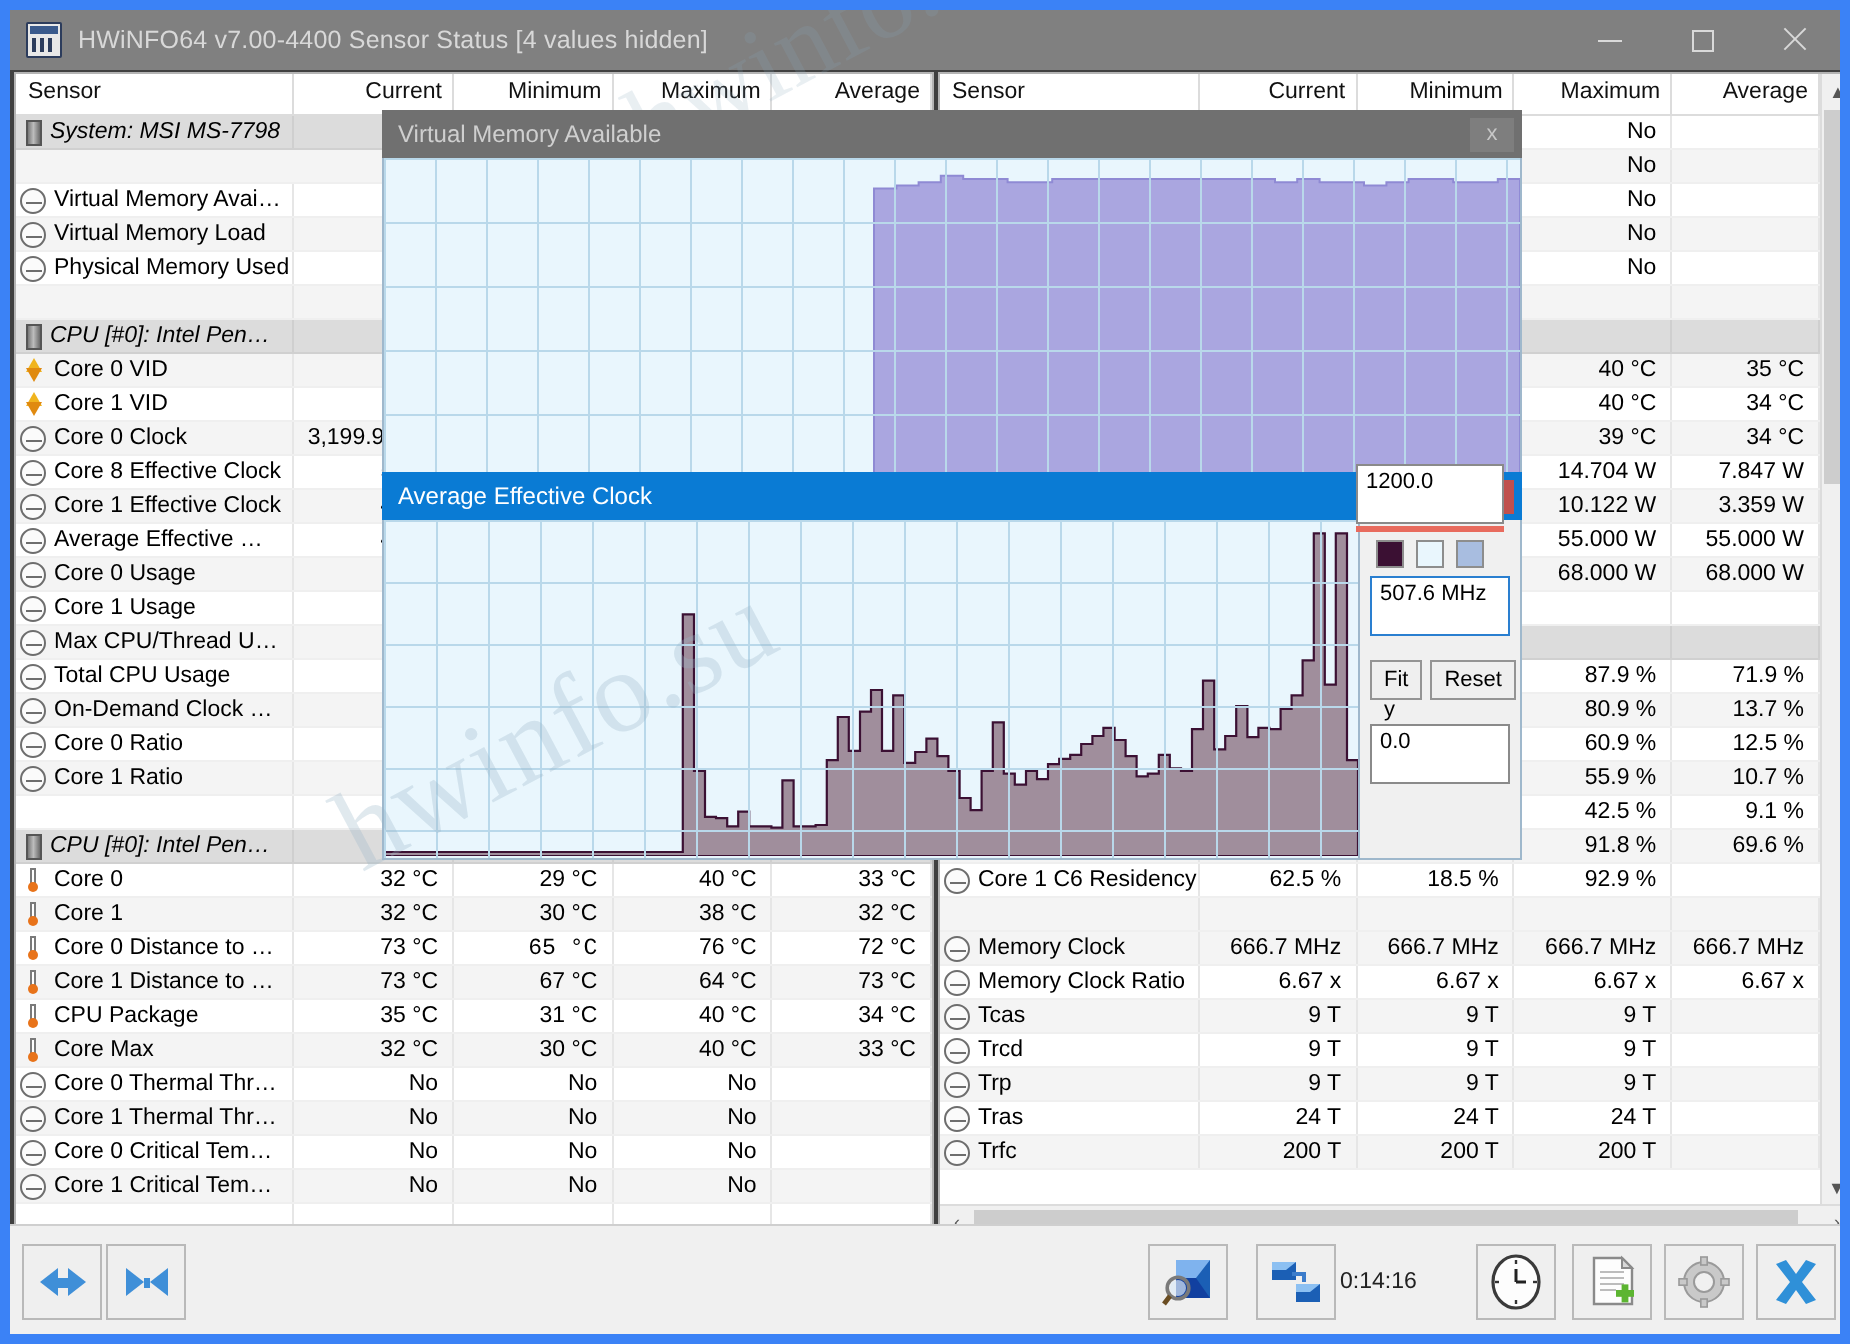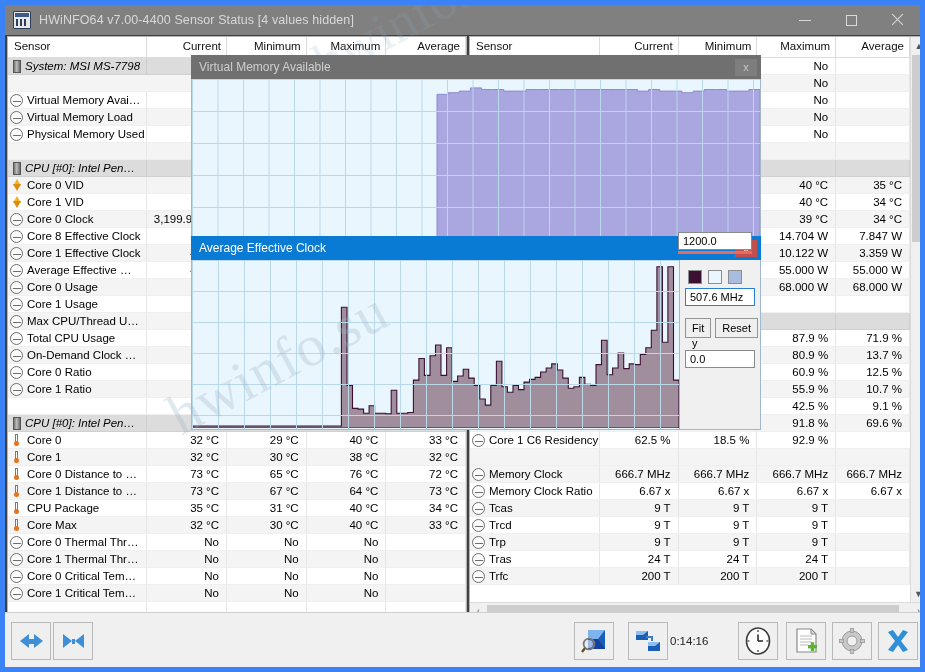--- a/index.html
+++ b/index.html
@@ -109,21 +109,21 @@
   .gwin1 .gbody{height:170px;}
   .gwin1 .grid{background-size:25.5px 32px;}
 
   .gwin2{left:186px;top:231px;width:570px;}
   .gwin2 .gbody{height:170px;display:flex;}
   .g2plot{position:relative;width:488px;height:100%;overflow:hidden;background:#e9f6fd;
           border-right:1px solid #9fb8cc;box-sizing:border-box;}
   .g2plot .grid{background-size:26px 31px;}
   .g2side{width:80px;background:#f0f0f0;position:relative;box-sizing:border-box;padding:4px 5px;}
   .fld{background:#fff;border:1px solid #8a8a8a;box-sizing:border-box;
-       font-size:11px;padding:1px 4px;height:18px;line-height:15px;}
+       font-size:11px;padding:1px 4px;height:30px;line-height:15px;}
   .fld.cur{border:1px solid #2a7fd0;}
   .maxwrap{position:absolute;left:-2px;top:-28px;width:74px;}
   .maxbar{height:3px;background:#e86b5e;margin-top:1px;}
   .sw{display:flex;gap:6px;margin:6px 0 4px 3px;}
   .sw i{width:14px;height:14px;border:1px solid #8d8d8d;display:block;box-sizing:border-box;}
   .btns{display:flex;gap:4px;margin-top:12px;}
   .btn{background:#efefef;border:1px solid #949494;box-sizing:border-box;
        font-size:11px;padding:2px 6px;height:20px;line-height:15px;}
 
   
@@ -416,21 +416,21 @@
           <div class="cell r" style="width: 80px;">30 °C</div>
           <div class="cell r" style="width: 80px;">38 °C</div>
           <div class="cell r" style="width: 80px;">32 °C</div>
         </div>
         <div class="row">
           <div class="cell name" style="width: 140px;">
             <span class="ic ic-therm"></span>
             <span>Core 0 Distance to …</span>
           </div>
           <div class="cell r" style="width: 80px;">73 °C</div>
-          <div class="cell r" style="width: 80px;">65 °C</div>
+          <div class="cell r" style="width: 80px; font-family: Liberation Mono, monospace;">65 °C</div>
           <div class="cell r" style="width: 80px;">76 °C</div>
           <div class="cell r" style="width: 80px;">72 °C</div>
         </div>
         <div class="row alt">
           <div class="cell name" style="width: 140px;">
             <span class="ic ic-therm"></span>
             <span>Core 1 Distance to …</span>
           </div>
           <div class="cell r" style="width: 80px;">73 °C</div>
           <div class="cell r" style="width: 80px;">67 °C</div>

